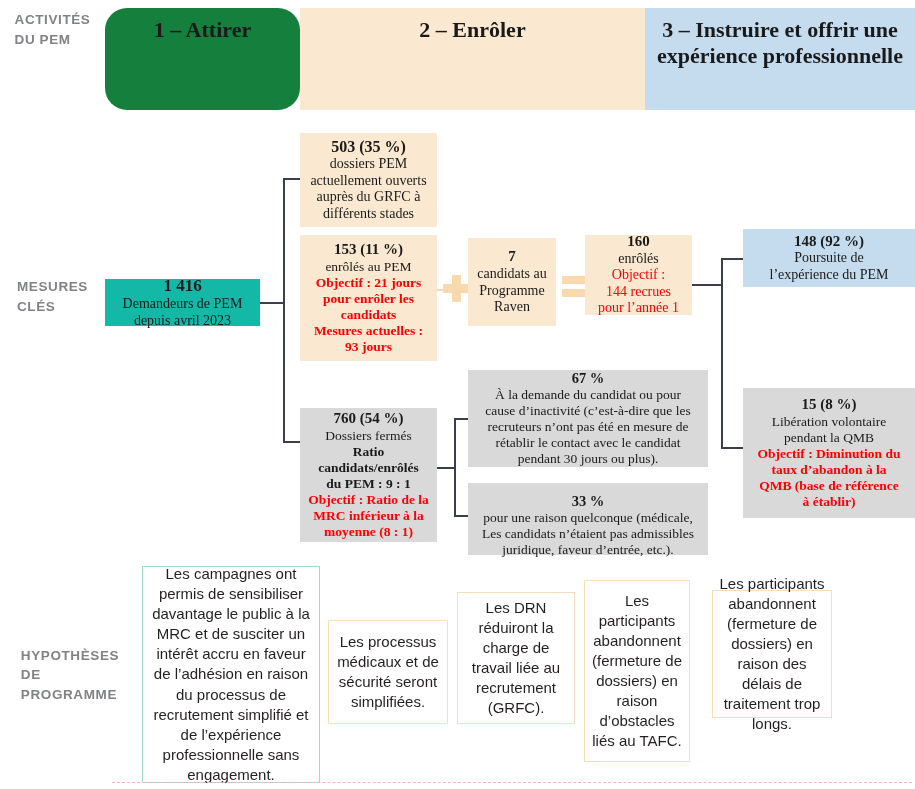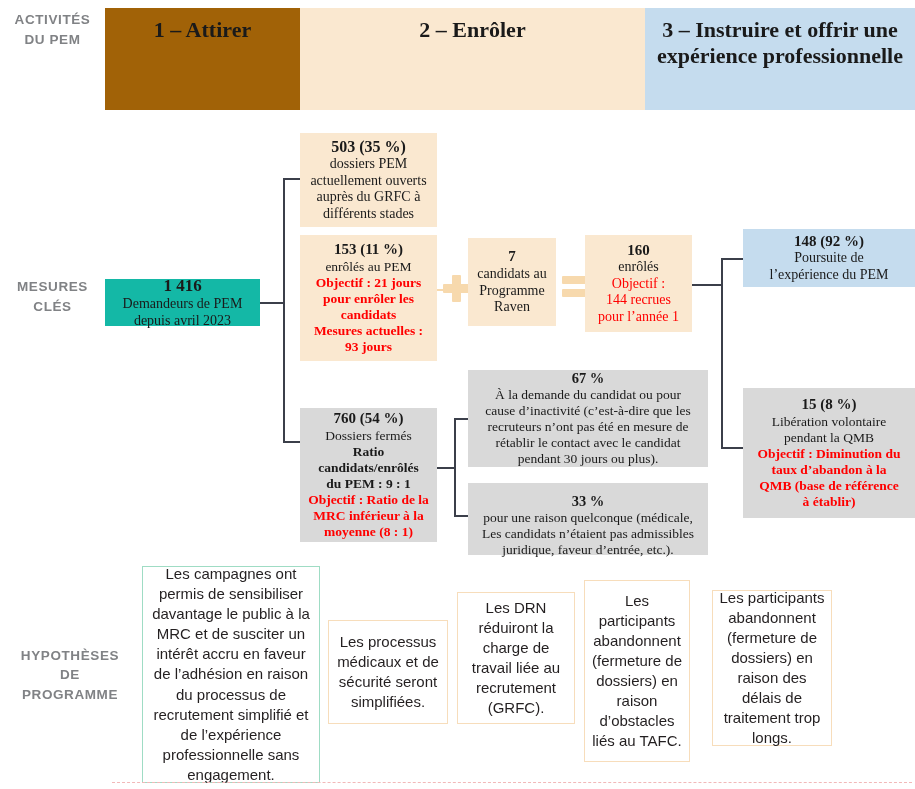--- a/index.html
+++ b/index.html
@@ -17,39 +17,39 @@
   .abs { position: absolute; box-sizing: border-box; }
 
   
   .row-label {
     font-family: "Liberation Sans", sans-serif;
     font-weight: bold;
     color: #808285;
     font-size: 13.5px;
     letter-spacing: 0.6px;
     line-height: 1.45;
-    text-align: center;
+    text-align: left;
     display: flex;
     align-items: center;
     justify-content: center;
   }
 
   
   .phase {
     display: flex;
     align-items: flex-start;
     justify-content: center;
     font-weight: bold;
     font-size: 22px;
     line-height: 1.17;
     color: #1a1a1a;
     text-align: center;
     padding-top: 9px;
   }
-  .phase-1 { background: #a16207; }
+  .phase-1 { background: #15803d; border-radius: 22px; }
   .phase-2 { background: #fae8d0; }
   .phase-3 { background: #c5dcee; }
 
   
   .box {
     display: flex;
     flex-direction: column;
     align-items: center;
     justify-content: center;
     text-align: center;
@@ -171,21 +171,21 @@
   <div>Programme</div>
   <div>Raven</div>
 </div>
 
 <div class="abs op" style="left:562px; top:273px; width:26px; height:26px;">
   <span class="bar" style="left:0px; top:3px; width:26px; height:8px;"></span>
   <span class="bar" style="left:0px; top:16px; width:26px; height:8px;"></span>
 
 </div>
 
-<div class="abs box bg-peach" style="left:585px; top:235px; width:107px; height:97px; font-size:14px;">
+<div class="abs box bg-peach" style="left:585px; top:235px; width:107px; height:80px; font-size:14px;">
   <div class="ttl" style="font-size:15px;">160</div>
   <div>enrôlés</div>
   <div class="red">Objectif :</div>
   <div class="red">144 recrues</div>
   <div class="red">pour l’année 1</div>
 </div>
 
 <div class="abs box bg-blue" style="left:743px; top:229px; width:172px; height:58px; font-size:14px;">
   <div class="ttl" style="font-size:15px;">148 (92 %)</div>
   <div>Poursuite de</div>
@@ -238,17 +238,17 @@
 </div>
 
 <div class="abs hyp hyp-peach" style="left:457px; top:592px; width:118px; height:132px;">
   <span>Les DRN réduiront la charge de travail liée au recrutement (GRFC).</span>
 </div>
 
 <div class="abs hyp hyp-peach" style="left:584px; top:580px; width:106px; height:182px;">
   <span>Les participants abandonnent (fermeture de dossiers) en raison d’obstacles liés au TAFC.</span>
 </div>
 
-<div class="abs hyp hyp-peach" style="left:712px; top:590px; width:120px; height:156px;">
+<div class="abs hyp hyp-peach" style="left:712px; top:590px; width:120px; height:128px;">
   <span>Les participants abandonnent (fermeture de dossiers) en raison des délais de traitement trop longs.</span>
 </div>
 
 <div class="abs dashed-rule" style="left:112px; top:782px; width:800px;"></div>
 
 </body></html>

